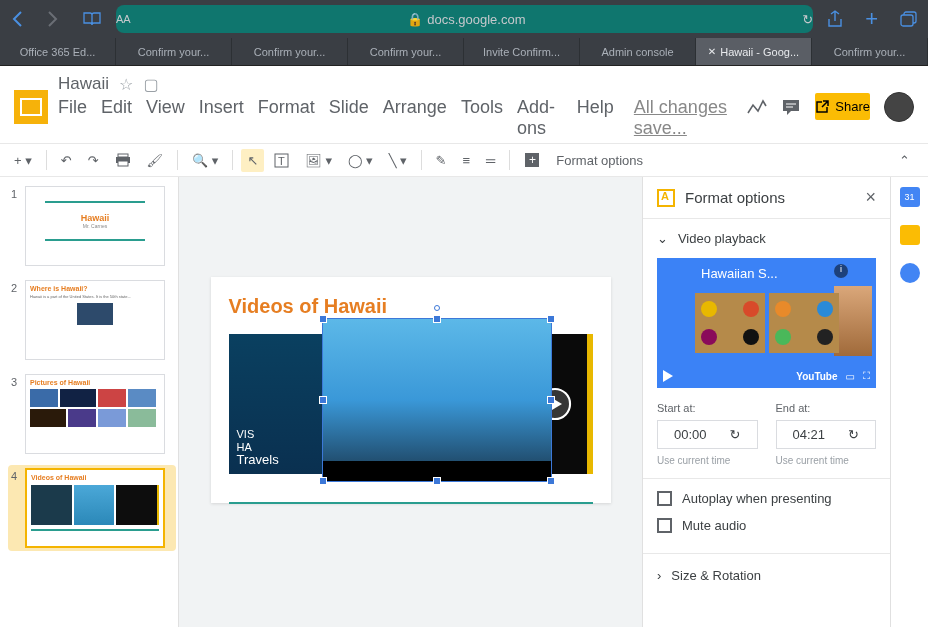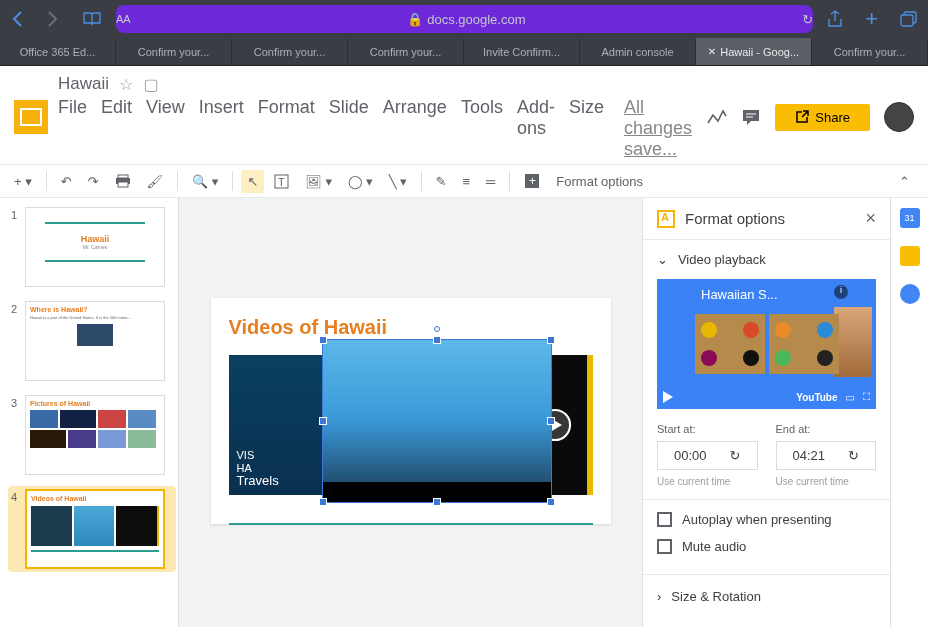--- a/index.html
+++ b/index.html
@@ -1,39 +1,39 @@
 <!DOCTYPE html>
 <html><head>
 <meta charset="utf-8">
 <style>
 *{box-sizing:border-box;margin:0;padding:0;font-family:-apple-system,Arial,sans-serif}
 body{width:928px;height:627px;overflow:hidden;background:#fff}
 .safari-bar{height:38px;background:#3a3e44;display:flex;align-items:center;padding:0 10px;color:#9aa0a6}
 .nav-icons{display:flex;gap:22px;align-items:center}
-.addr-box{flex:1;margin:0 14px;height:28px;background:#6d28d9;border-radius:8px;display:flex;align-items:center;justify-content:center;gap:8px;color:#c5c8cc;font-size:13px}
+.addr-box{flex:1;margin:0 14px;height:28px;background:#0f766e;border-radius:8px;display:flex;align-items:center;justify-content:center;gap:8px;color:#c5c8cc;font-size:13px}
 .tabs{height:28px;background:#3a3e44;display:flex;border-bottom:1px solid #222}
 .tab{flex:1;display:flex;align-items:center;justify-content:center;font-size:11px;color:#aab0b8;border-right:1px solid #2c3034;padding:0 4px;white-space:nowrap;overflow:hidden;text-overflow:ellipsis}
 .tab.active{background:#5a5e65;color:#e8eaed}
 .tab .x{margin-right:4px;font-size:10px}
 .doc-header{display:flex;align-items:center;padding:8px 14px 4px;gap:10px}
 .logo{width:34px;height:34px;background:#f6b20a;display:flex;align-items:center;justify-content:center}
 .logo-inner{width:22px;height:18px;border:2px solid #fff}
 .title-area{flex:1}
 .title-row{display:flex;align-items:center;gap:10px}
 .doc-title{font-size:17px;color:#5f6368}
 .star{color:#9aa0a6}
 .menu-row{display:flex;gap:14px;font-size:18px;color:#5f6368;margin-top:3px}
 .menu-row .saved{color:#888;text-decoration:underline;margin-left:6px}
 .hdr-right{display:flex;align-items:center;gap:14px}
 .ico-btn{color:#5f6368;cursor:pointer}
 .present-btn{border:1px solid #dadce0;background:#fff;padding:6px 12px;font-size:13px;display:flex;align-items:center;gap:6px;border-radius:2px}
 .present-wrap{display:flex;border:1px solid #dadce0;border-radius:2px}
 .present-wrap .present-btn{border:none;border-right:1px solid #dadce0}
 .present-wrap .drop{padding:6px 8px;font-size:10px}
-.share-btn{background:#fbbc04;padding:6px 20px;font-size:13px;font-weight:500;display:flex;align-items:center;gap:6px;border-radius:2px}
+.share-btn{background:#fbbc04;padding:6px 0;font-size:13px;font-weight:500;display:flex;align-items:center;gap:6px;border-radius:2px}
 .avatar{width:30px;height:30px;background:#444;border-radius:50%;border:1px solid #333}
 .toolbar{display:flex;align-items:center;padding:4px 8px;border-top:1px solid #e8e8e8;border-bottom:1px solid #e8e8e8;gap:4px;font-size:13px;color:#5f6368}
 .tbtn{padding:4px 6px;display:flex;align-items:center;gap:2px;border-radius:2px}
 .tbtn.active{background:#feefc3}
 .sep{width:1px;height:20px;background:#ddd;margin:0 4px}
 .toolbar .spacer{flex:1}
 .collapse{color:#5f6368;padding:4px 10px}
 .workspace{display:flex;height:497px}
 .filmstrip{width:178px;padding:6px 2px 6px 8px;overflow-y:auto}
 .slide-entry{display:flex;gap:6px;margin-bottom:8px;padding:3px}
@@ -182,21 +182,21 @@
     <div class="menu-row">
       <span>File</span>
       <span>Edit</span>
       <span>View</span>
       <span>Insert</span>
       <span>Format</span>
       <span>Slide</span>
       <span>Arrange</span>
       <span>Tools</span>
       <span>Add-ons</span>
-      <span>Size</span>
+      <span>Help</span>
       <span class="saved">All changes save...</span>
     </div>
   </div>
   <div class="hdr-right">
     <span class="ico-btn">
         <svg width="20" height="16" viewBox="0 0 20 16">
           <path d="M1 14 L6 6 L11 12 L16 2 L19 7" stroke="#5f6368" stroke-width="1.6" fill="none"></path>
         </svg>
       </span>
     <span class="ico-btn">

